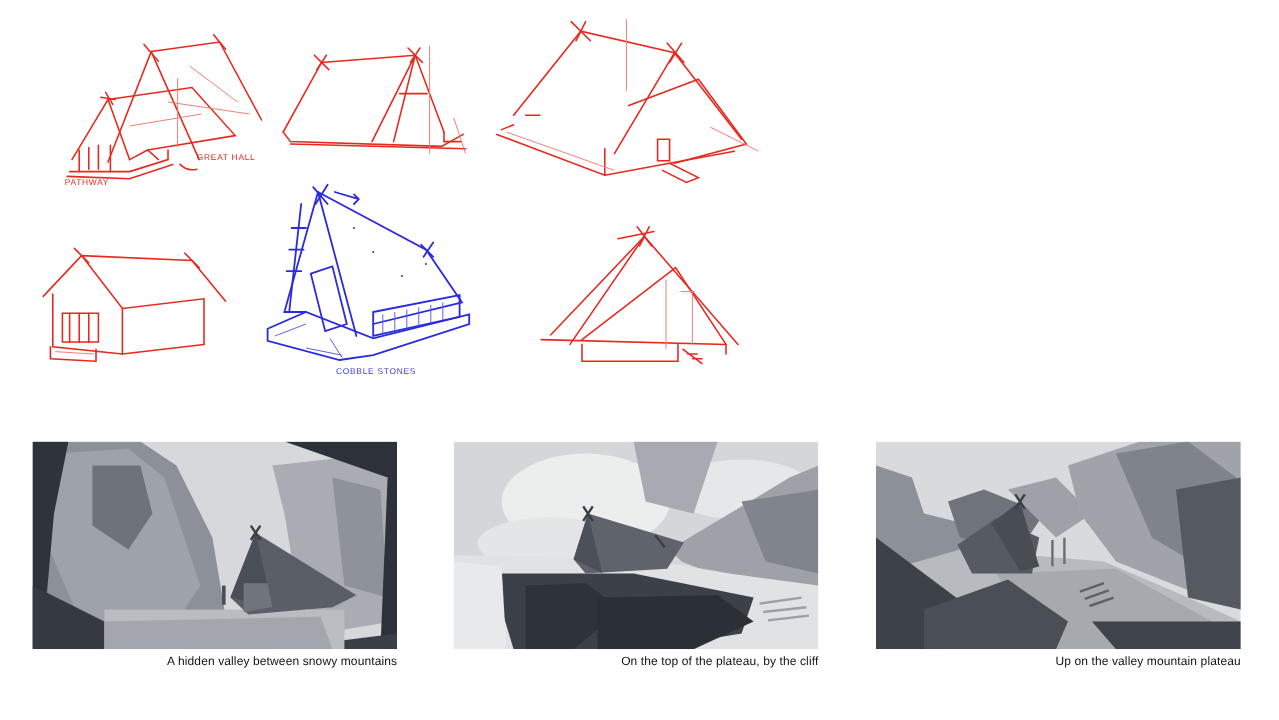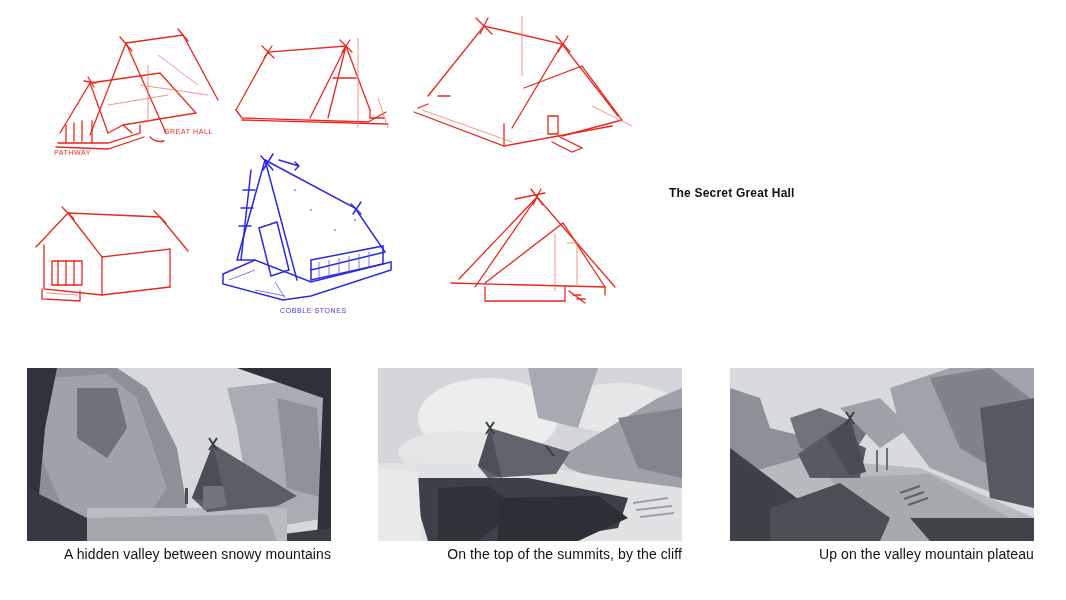--- a/index.html
+++ b/index.html
@@ -11,21 +11,21 @@
   .blue{stroke:#2a2adf;fill:none;stroke-width:1.5;stroke-linecap:round;}
   .blue-thin{stroke:#5a5ae8;fill:none;stroke-width:0.8;}
   .sk-label{position:absolute;font-size:7px;letter-spacing:0.6px;text-transform:uppercase;}
   .sk-label.r{color:#e8281e;}
   .sk-label.b{color:#3a3ae0;}
   .info{position:absolute;left:669px;top:186px;width:240px;color:#111;}
   .info h1{margin:0 0 17px 0;font-size:12px;font-weight:bold;letter-spacing:0.2px;}
   .info p{margin:0;font-size:11px;line-height:15px;text-align:justify;letter-spacing:0.3px;}
   .thumb{position:absolute;top:368px;width:304px;height:173px;overflow:hidden;}
   .thumb svg{display:block;}
-  .caption{position:absolute;top:546px;font-size:14px;color:#111;text-align:right;width:304px;letter-spacing:0.1px;}
+  .caption{position:absolute;top:546px;font-size:10px;color:#111;text-align:right;width:304px;letter-spacing:0.1px;}
 </style>
 </head>
 <body>
 
 <div class="sketch" style="left:48px;top:25px;">
   <svg width="170" height="140">
     <path class="red" d="M12 108 L42 58 L60 108"></path>
     <path class="red" d="M40 52 L46 62 M36 56 L48 58"></path>
     <path class="red" d="M42 58 L112 48 L148 88 L75 100"></path>
     <path class="red" d="M60 108 L75 100 L84 108"></path>
@@ -116,21 +116,20 @@
     <path class="red" d="M40 100 L118 40 L160 104"></path>
     <path class="red" d="M6 100 L160 104 L160 112"></path>
     <path class="red" d="M40 104 L40 118 L120 118"></path>
     <path class="red" d="M120 104 L120 118"></path>
     <path class="red-thin" d="M110 50 L110 108 M122 60 L134 60 M132 60 L132 104"></path>
     <path class="red" d="M124 108 L140 120 M128 112 L136 112 M132 116 L140 116"></path>
   </svg>
 </div>
 
 <div class="info">
-  <h1>The Secret Great Hall</h1>
 </div>
 
 <div class="thumb" style="left:27px;">
   <svg width="304" height="173" viewBox="0 0 304 173">
     <rect width="304" height="173" fill="#d6d8dc"></rect>
     <polygon points="0,0 90,0 120,20 150,80 160,140 130,173 0,173" fill="#8c9098"></polygon>
     <polygon points="20,10 80,6 110,30 140,120 120,150 40,150 10,80" fill="#9ea2a9"></polygon>
     <polygon points="50,20 90,20 100,60 80,90 50,70" fill="#6e7279"></polygon>
     <polygon points="200,20 290,10 304,60 300,150 240,160 220,120 210,60" fill="#a9adb3"></polygon>
     <polygon points="250,30 290,40 296,130 260,120" fill="#8e9299"></polygon>
@@ -162,21 +161,21 @@
     <polygon points="40,110 150,110 200,120 250,130 240,160 160,173 50,173 40,140" fill="#3c4048"></polygon>
     <polygon points="60,120 110,118 140,140 100,173 60,173" fill="#2e3239"></polygon>
     <polygon points="0,100 40,104 44,173 0,173" fill="#e8e9ea"></polygon>
     <polygon points="120,130 220,128 250,150 200,173 120,173" fill="#2b2f36"></polygon>
     <polygon points="100,98 112,60 192,84 178,106 110,110" fill="#5f636b"></polygon>
     <polygon points="100,98 112,60 124,110" fill="#4c5058"></polygon>
     <path d="M108 54 L116 66 M116 54 L108 66 M168 78 L176 88" stroke="#3a3e45" stroke-width="2"></path>
     <path d="M255 135 L290 130 M258 142 L294 138 M262 149 L296 145" stroke="#9c9fa5" stroke-width="2"></path>
   </svg>
 </div>
-<div class="caption" style="left:378px;">On the top of the summits, by the cliff</div>
+<div class="caption" style="left:378px;">On the top of the plateau, by the cliff</div>
 
 <div class="thumb" style="left:730px;">
   <svg width="304" height="173" viewBox="0 0 304 173">
     <rect width="304" height="173" fill="#d8dadd"></rect>
     <polygon points="0,20 30,30 40,60 80,70 70,100 0,110" fill="#8c9097"></polygon>
     <polygon points="60,50 90,40 140,60 120,90 70,80" fill="#6f737a"></polygon>
     <polygon points="110,40 150,30 180,60 150,80" fill="#9ea1a7"></polygon>
     <polygon points="160,20 220,0 304,0 304,140 250,120 200,100 170,60" fill="#a0a3a9"></polygon>
     <polygon points="200,10 260,0 300,30 280,110 230,80" fill="#7f838a"></polygon>
     <polygon points="250,40 304,30 304,140 260,130" fill="#555960"></polygon>

